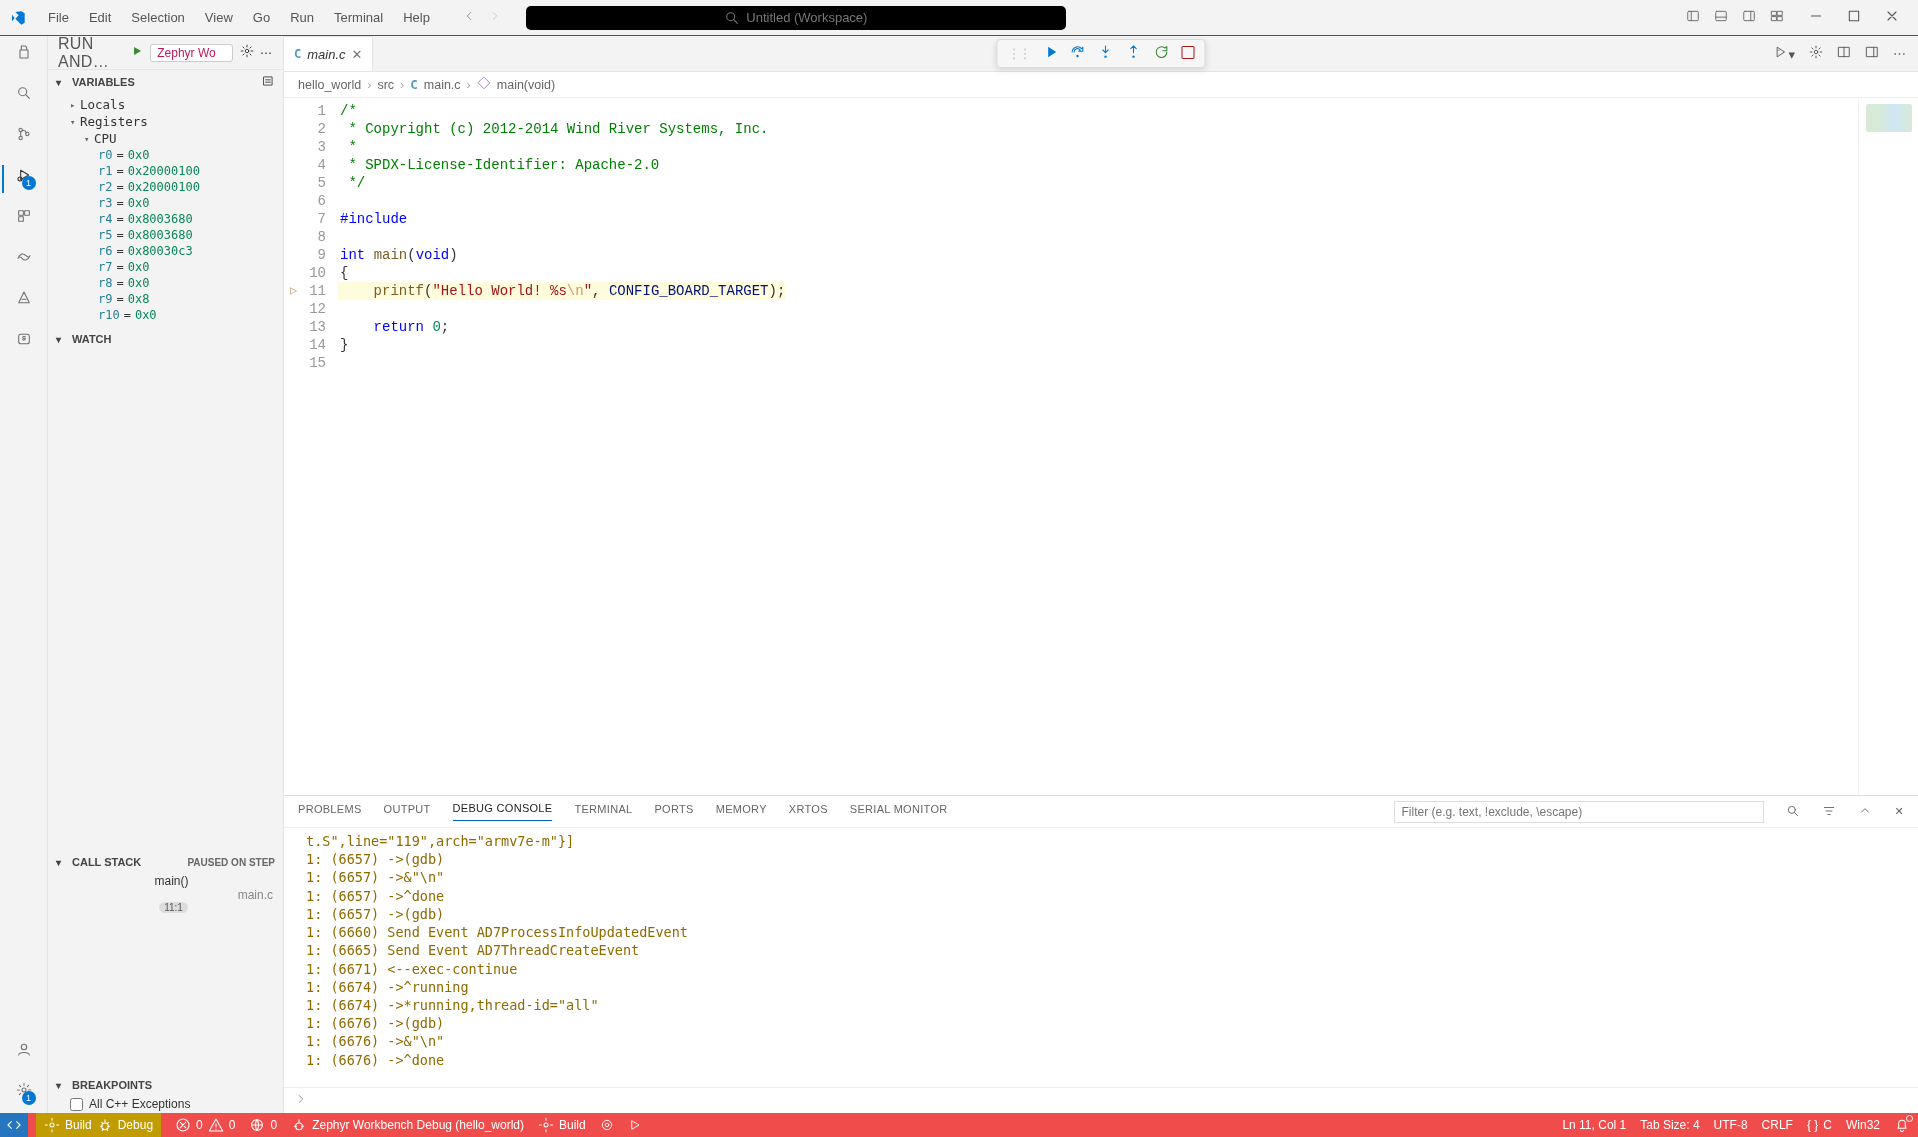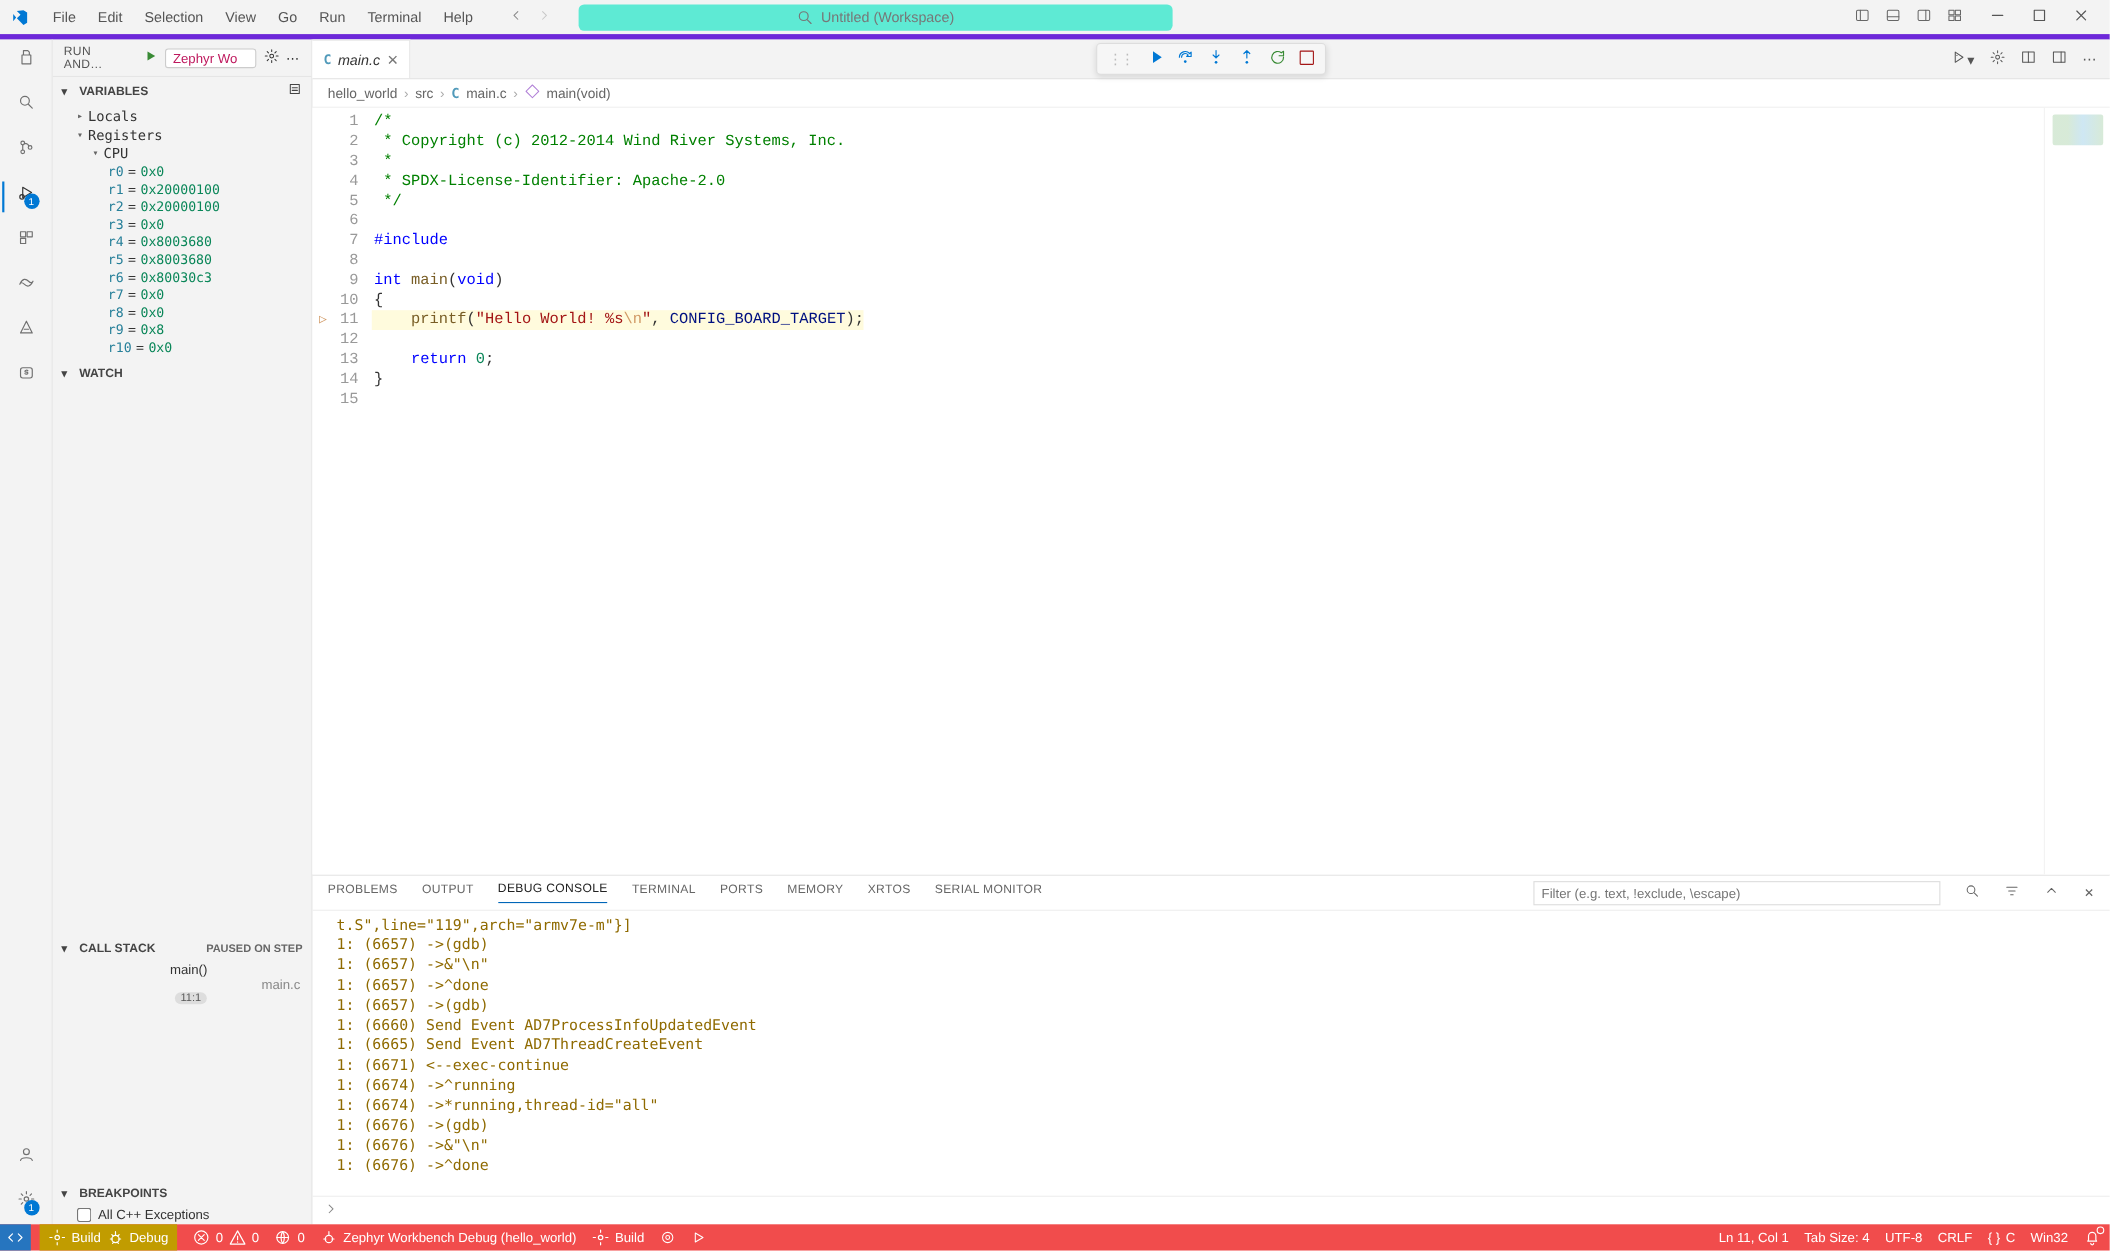--- a/index.html
+++ b/index.html
@@ -18,32 +18,32 @@
 }
 
 @media (min-width: 1918px) { body { transform: none; } }
 
 
 .titlebar {
   height: 36px;
   display: flex;
   align-items: center;
   background: #f3f3f3;
-  border-bottom: 5px solid #6d28d9;
+  border-bottom: 1px solid #6d28d9;
   padding: 14px 8px;
   gap: 4px;
 }
 .titlebar .logo { width: 20px; height: 20px; margin-right: 8px; display:flex;align-items:center;justify-content:center; }
 .titlebar .menu-item { padding: 4px 8px; color: #555; cursor: pointer; }
 .titlebar .nav { margin-left: 20px; display: flex; gap: 12px; color: #888; }
 .titlebar .search {
   margin-left: 20px;
   flex: 0 0 540px;
   height: 24px;
-  background: #5eead4;
+  background: #000000;
   border-radius: 5px;
   display: flex;
   align-items: center;
   justify-content: center;
   gap: 6px;
   color: #777;
 }
 .titlebar .spacer { flex: 1; }
 .titlebar .layout-icons { display: flex; gap: 14px; color: #666; padding-right: 10px; }
 .titlebar .win-controls { display: flex; gap: 22px; color: #555; padding: 0 10px; }
@@ -83,21 +83,21 @@
   border-right: 1px solid #e5e5e5;
   display: flex;
   flex-direction: column;
   font-size: 12px;
   color: #333;
 }
 .sidebar-header {
   height: 34px; display: flex; align-items: center; padding: 0 10px; gap: 6px;
   border-bottom: 1px solid #e5e5e5;
 }
-.sidebar-header .title { font-size: 11px; letter-spacing: .3px; text-transform: uppercase; color: #555; }
+.sidebar-header .title { font-size: 16px; letter-spacing: .3px; text-transform: uppercase; color: #555; }
 .sidebar-header .play { color: #388a34; margin-left: 4px; }
 .sidebar-header select.fake {
   border: 1px solid #ccc; background: #fff; font-size: 12px;
   padding: 1px 16px 1px 6px; color: #be185d; border-radius: 3px;
   appearance: none; position: relative; text-align: center;
 }
 .sidebar-header .chev { margin-left:-16px; pointer-events:none; color:#555; font-size:10px;}
 .sidebar .section-hdr {
   display: flex; align-items: center; gap: 4px; padding: 4px 8px;
   font-size: 11px; font-weight: 600; text-transform: uppercase; color: #444;

